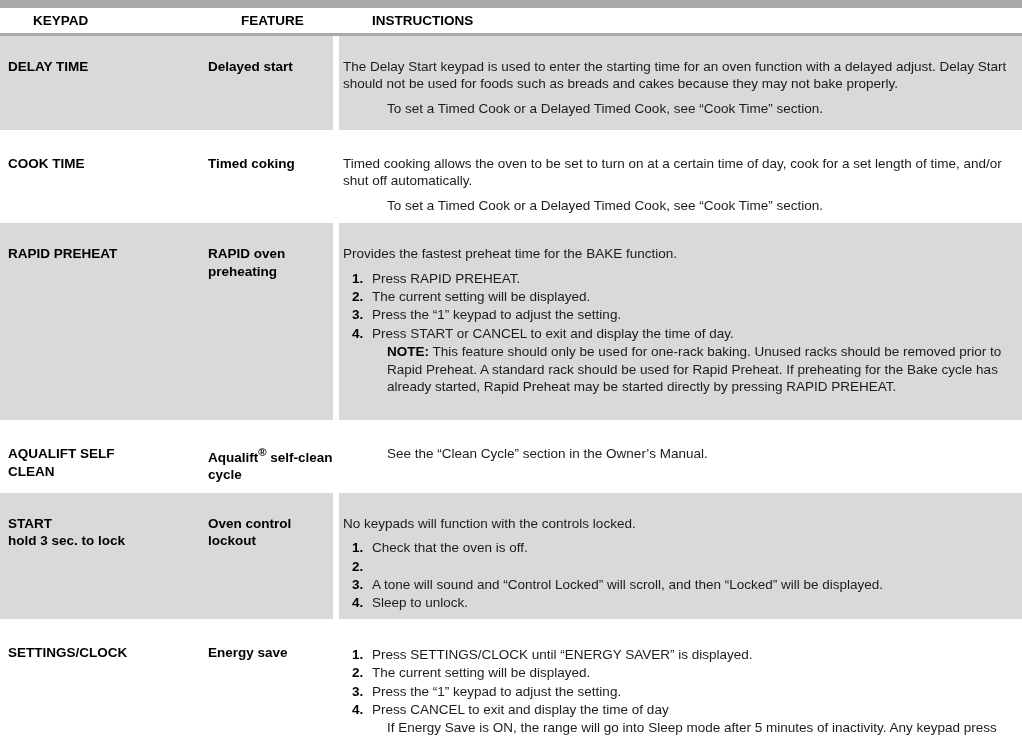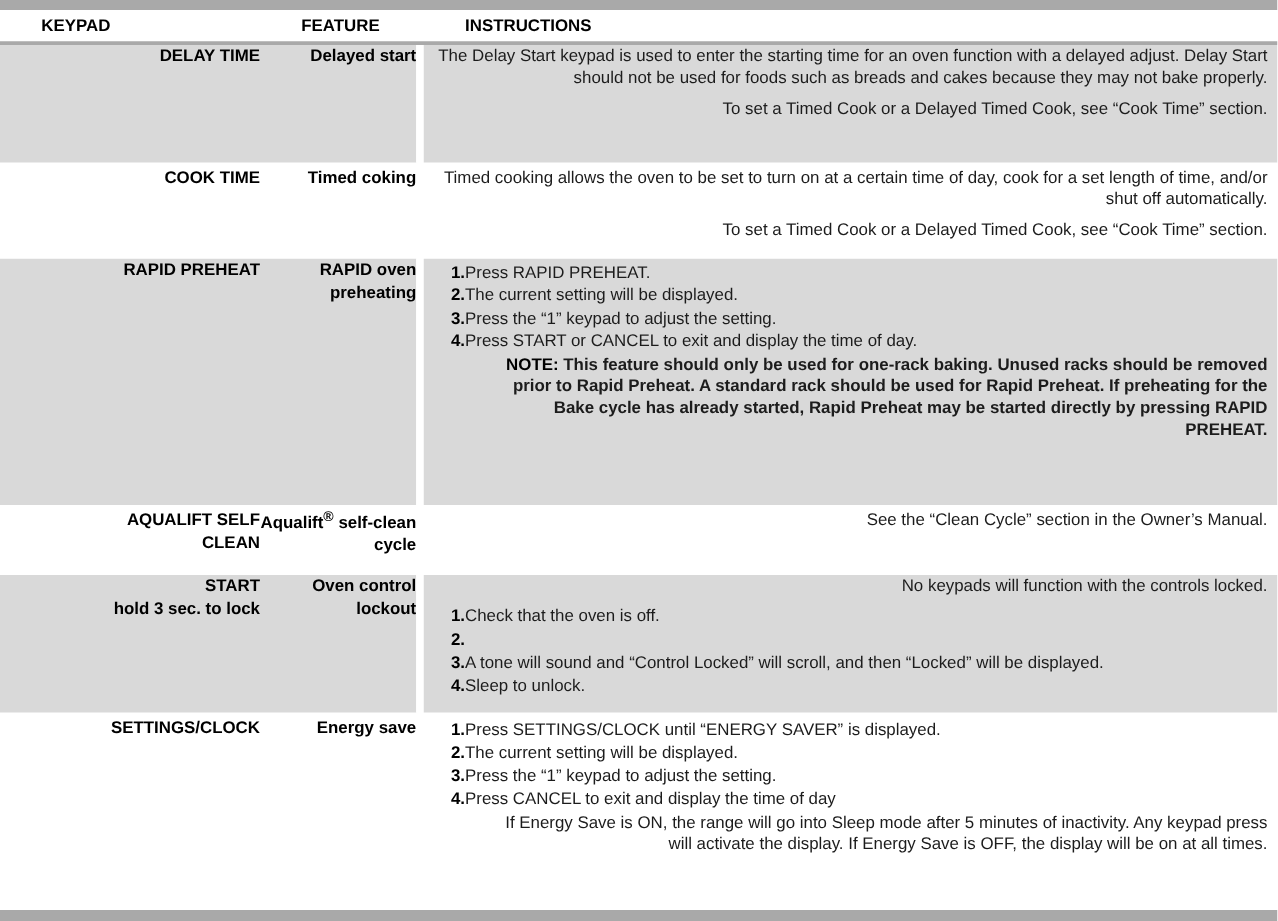--- a/index.html
+++ b/index.html
@@ -7,32 +7,32 @@
     width:1022px;height:737px;overflow:hidden;background:#ffffff;
     font-family:"Liberation Sans",sans-serif;font-size:13.5px;color:#1c1c1c;
   }
   .topbar{height:8px;background:#a9a9a9;}
   .bottombar{height:9px;background:#a9a9a9;margin-top:6px;}
   .grid{display:grid;grid-template-columns:208px 125px 6px 1fr;}
   .header-row{min-height:25px;align-items:center;}
   .header-row .hcell{font-weight:bold;color:#000;padding-left:33px;}
   .hsep{height:3px;background:#a9a9a9;}
   .row{margin-bottom:3px;}
-  .cell{padding-top:0;padding-bottom:6px;background:#ffffff;text-align:right;}
+  .cell{padding-top:22px;padding-bottom:6px;background:#ffffff;}
   .shaded .cell{background:#d9d9d9;}
   .c1{padding-left:8px;}
   .c3{padding-left:4px;padding-right:8px;}
   .gapcol{background:#ffffff;}
   .keypad,.feature{font-weight:bold;color:#000;white-space:pre-line;line-height:1.3;}
   .c3 p{margin:0 0 7px 0;line-height:1.29;}
   .c3 p:last-child{margin-bottom:0;margin-left:44px;}
   .steps{margin-top:2px;}
   .step{display:flex;margin:0 0 1px 9px;line-height:1.29;}
   .num{font-weight:bold;color:#000;width:20px;flex:none;}
-  .note{margin-top:4px;font-weight:bold;}
+  .note{margin-top:4px;}
   .note b{color:#000;}
   .footnote{margin-left:29px;margin-top:5px;}
   .mh94{min-height:94px}.mh71{min-height:71px}.mh197{min-height:197px}
   .mh50{min-height:50px}.mh110{min-height:110px}.mh149{min-height:149px}
 </style>
 </head>
 <body>
 
 <div class="topbar"></div>
 
@@ -75,20 +75,21 @@
 
 <div class="grid row shaded mh197">
   <div class="cell c1">
       <div class="keypad">RAPID PREHEAT</div>
     </div>
   <div class="cell">
       <div class="feature">RAPID oven preheating</div>
     </div>
   <div class="gapcol"></div>
   <div class="cell c3">
+    <p>Provides the fastest preheat time for the BAKE function.</p>
     <div class="steps">
       <div class="step">
           <span class="num">1.</span>
           <span>Press RAPID PREHEAT.</span>
         </div>
       <div class="step">
           <span class="num">2.</span>
           <span>The current setting will be displayed.</span>
         </div>
       <div class="step">

